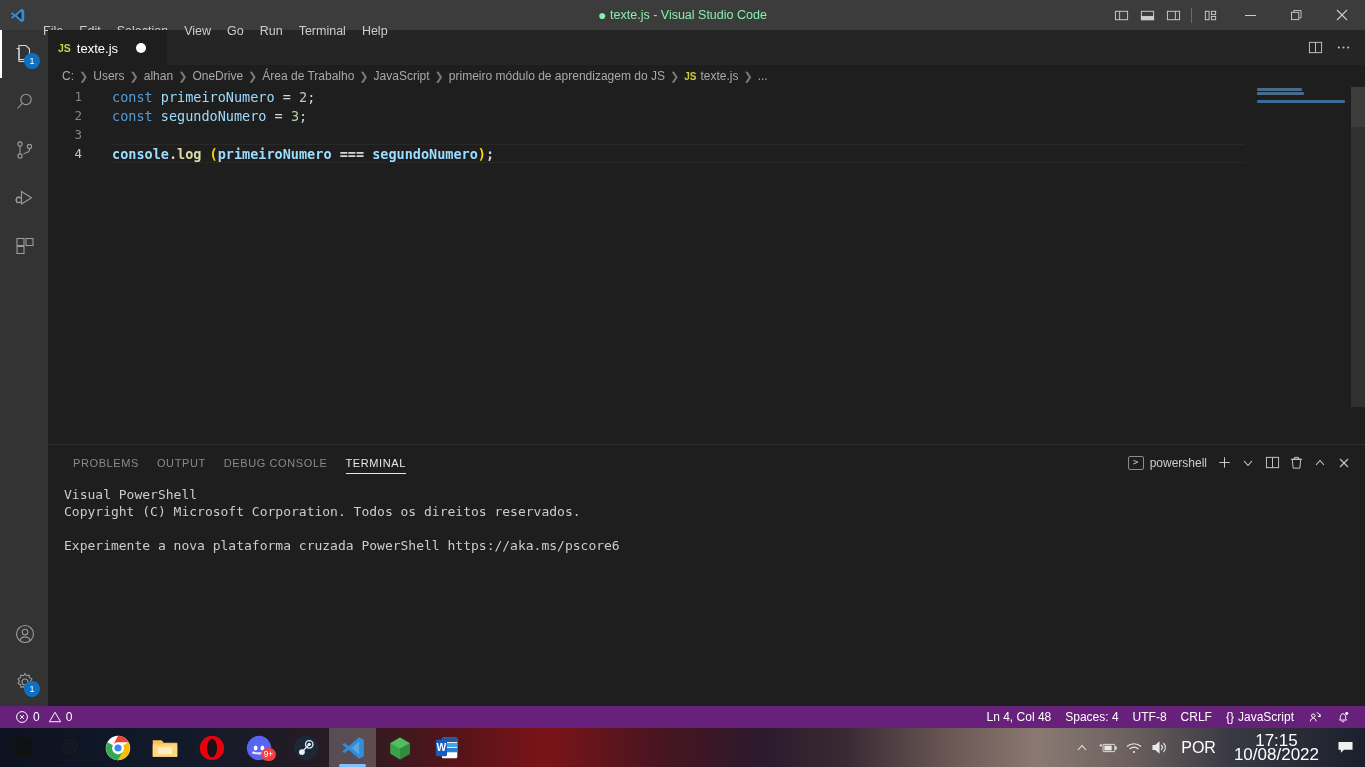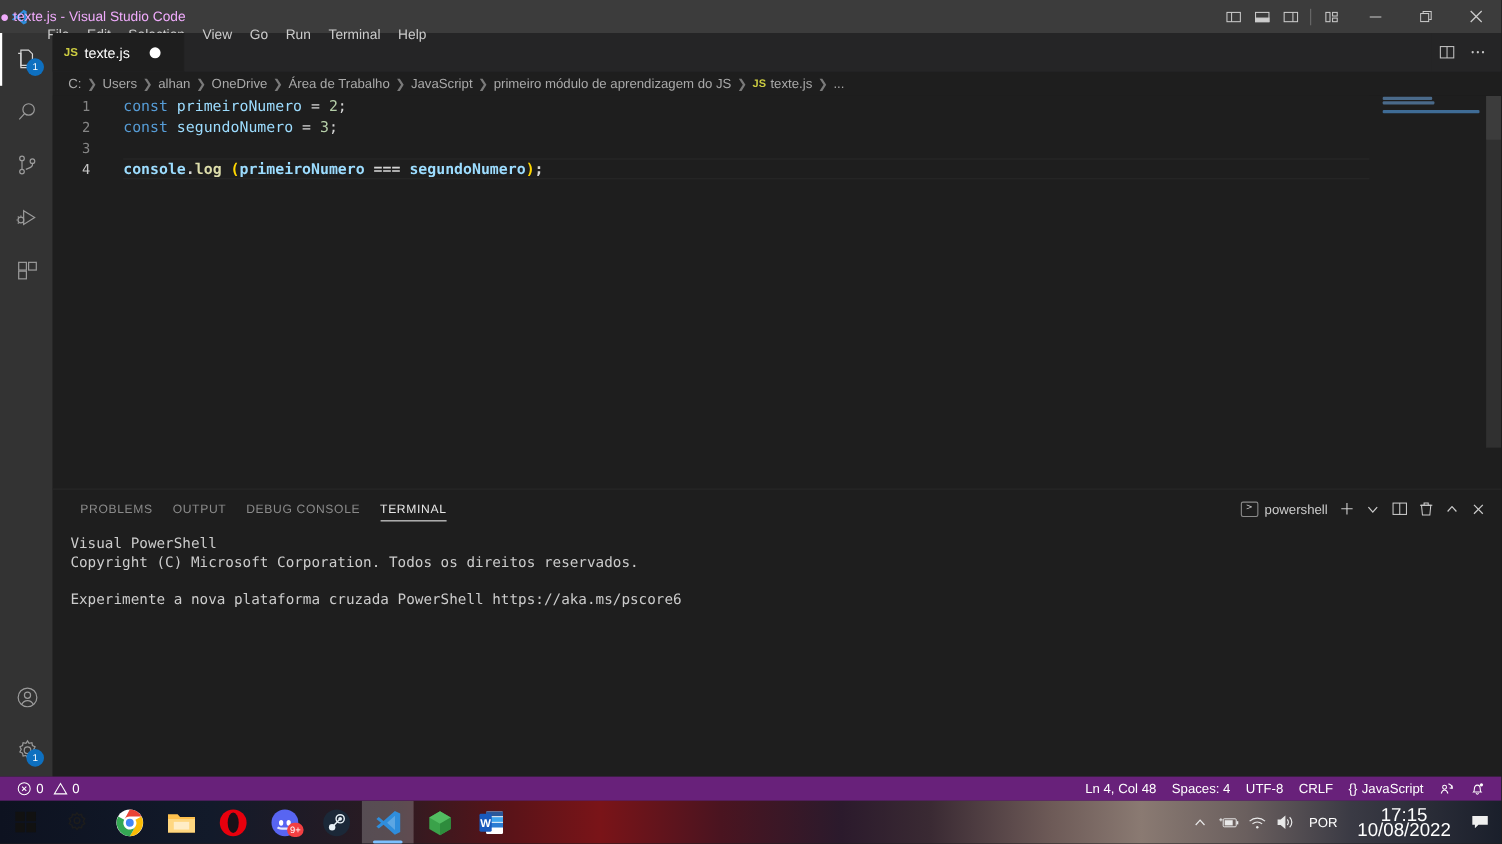--- a/index.html
+++ b/index.html
@@ -22,22 +22,22 @@
     display: flex; align-items: center; flex: 0 0 30px;
     font-size: 12.5px; position: relative;
   }
   .vscode-logo { width: 35px; display: flex; align-items: center; justify-content: center; }
   .menu { display: flex; align-items: center; height: 30px; margin-top: 32px; }
   .menu-item {
     padding: 0 8px; height: 30px; line-height: 30px; font-size: 12.5px;
     color: #cccccc; cursor: default; white-space: nowrap;
   }
   .title-center {
-    position: absolute; left: 0; right: 0; 
-    font-size: 12.5px; color: #f0abfc; pointer-events: none;
+    position: absolute; left: 0; right: 0; text-align: center;
+    font-size: 12.5px; color: #86efac; pointer-events: none;
   }
   .title-center .dot { font-size: 14px; vertical-align: -1px; }
   .title-right {
     margin-left: auto; display: flex; align-items: center; height: 30px; z-index: 2;
   }
   .layout-icons { display: flex; align-items: center; padding-right: 4px; }
   .layout-btn {
     width: 26px; height: 30px; display: flex; align-items: center; justify-content: center;
   }
   .divider-v { width: 1px; height: 15px; background: #6b6b6b; margin: 0 5px; }
@@ -197,21 +197,21 @@
   .tb-badge {
     position: absolute; right: 6px; bottom: 6px; background: #f23f42; color: #fff;
     font-size: 8.5px; line-height: 13px; height: 13px; min-width: 15px; border-radius: 7px;
     text-align: center; font-family: "Liberation Sans", sans-serif;
   }
   .tb-right {
     margin-left: auto; display: flex; align-items: center; height: 39px; color: #ffffff;
     padding-right: 4px; gap: 0px;
   }
   .tray-icon { width: 26px; height: 39px; display: flex; align-items: center; justify-content: center; }
-  .tray-lang { font-size: 12px; padding: 0 8px; color: #ffffff; }
+  .tray-lang { font-size: 16px; padding: 0 8px; color: #ffffff; }
   .tray-clock {
     font-size: 17px; line-height: 14px; text-align: center; padding: 0 10px; color: #ffffff;
   }
   .tray-notif { width: 32px; height: 39px; display: flex; align-items: center; justify-content: center; }
   .tb-underline {
     position: absolute; bottom: 0; height: 3px; background: #7cc0ff; border-radius: 2px;
   }
 </style>
 </head>
 <body>

